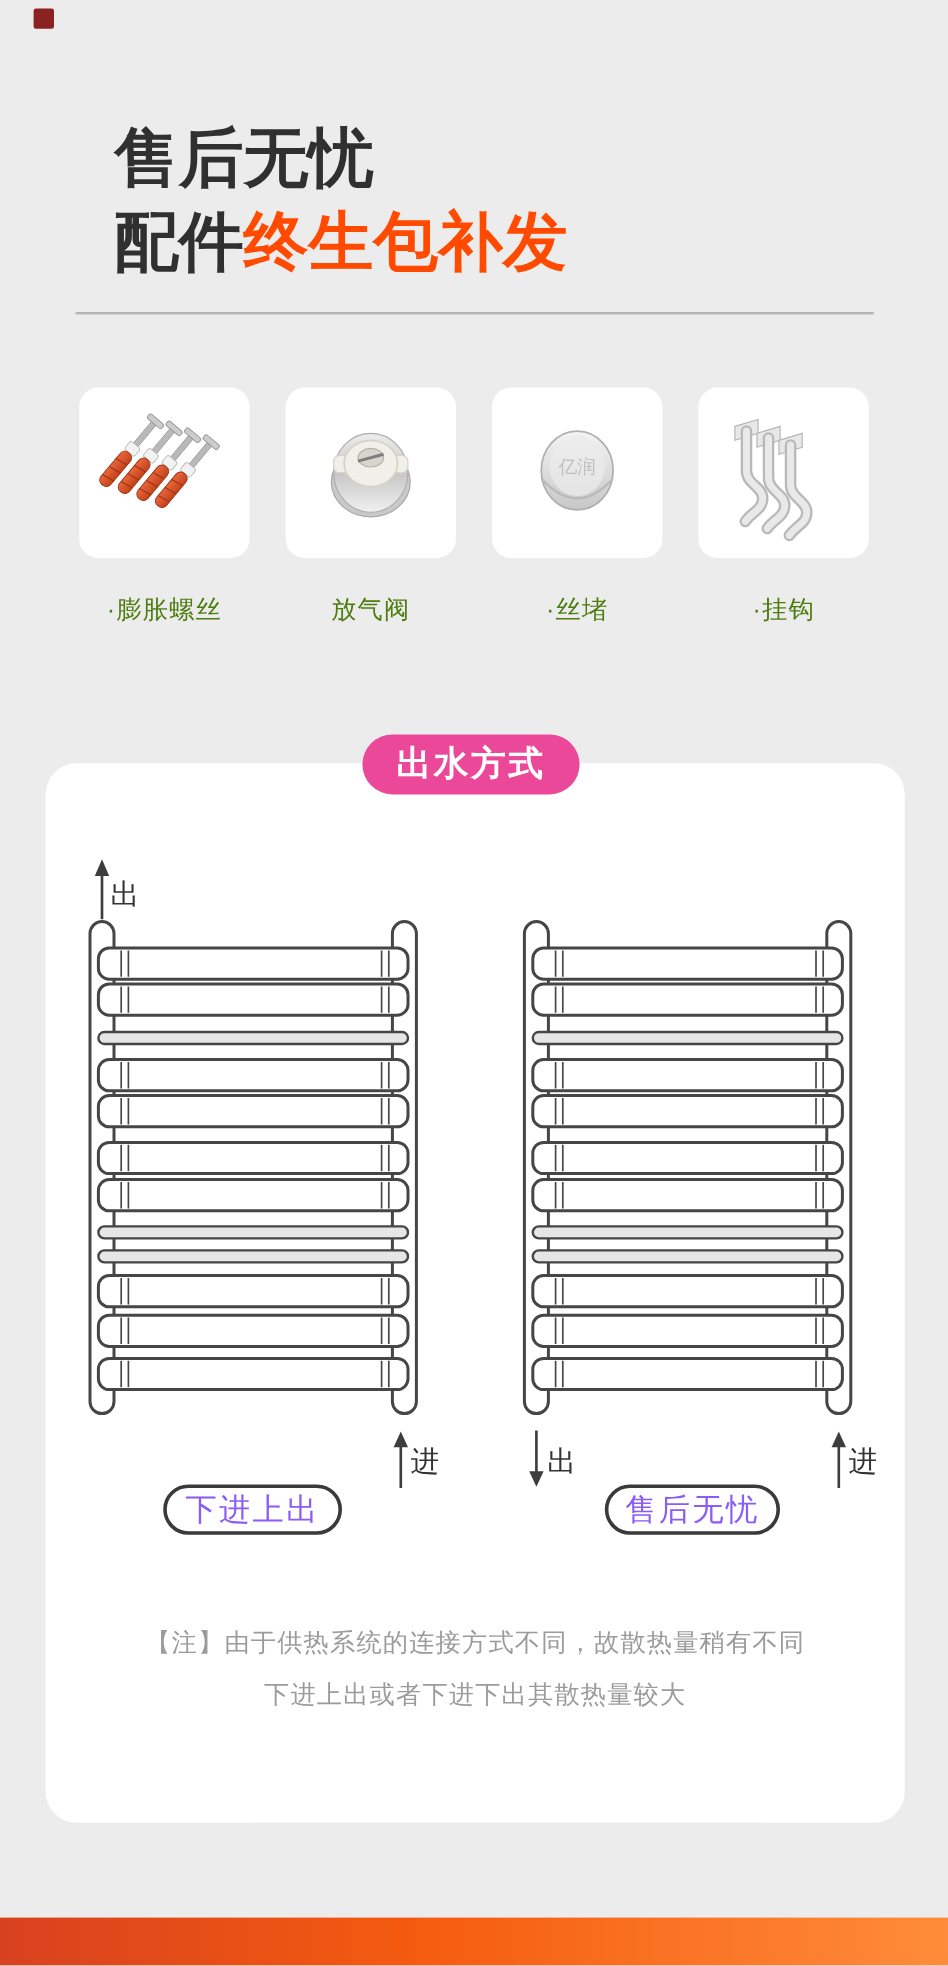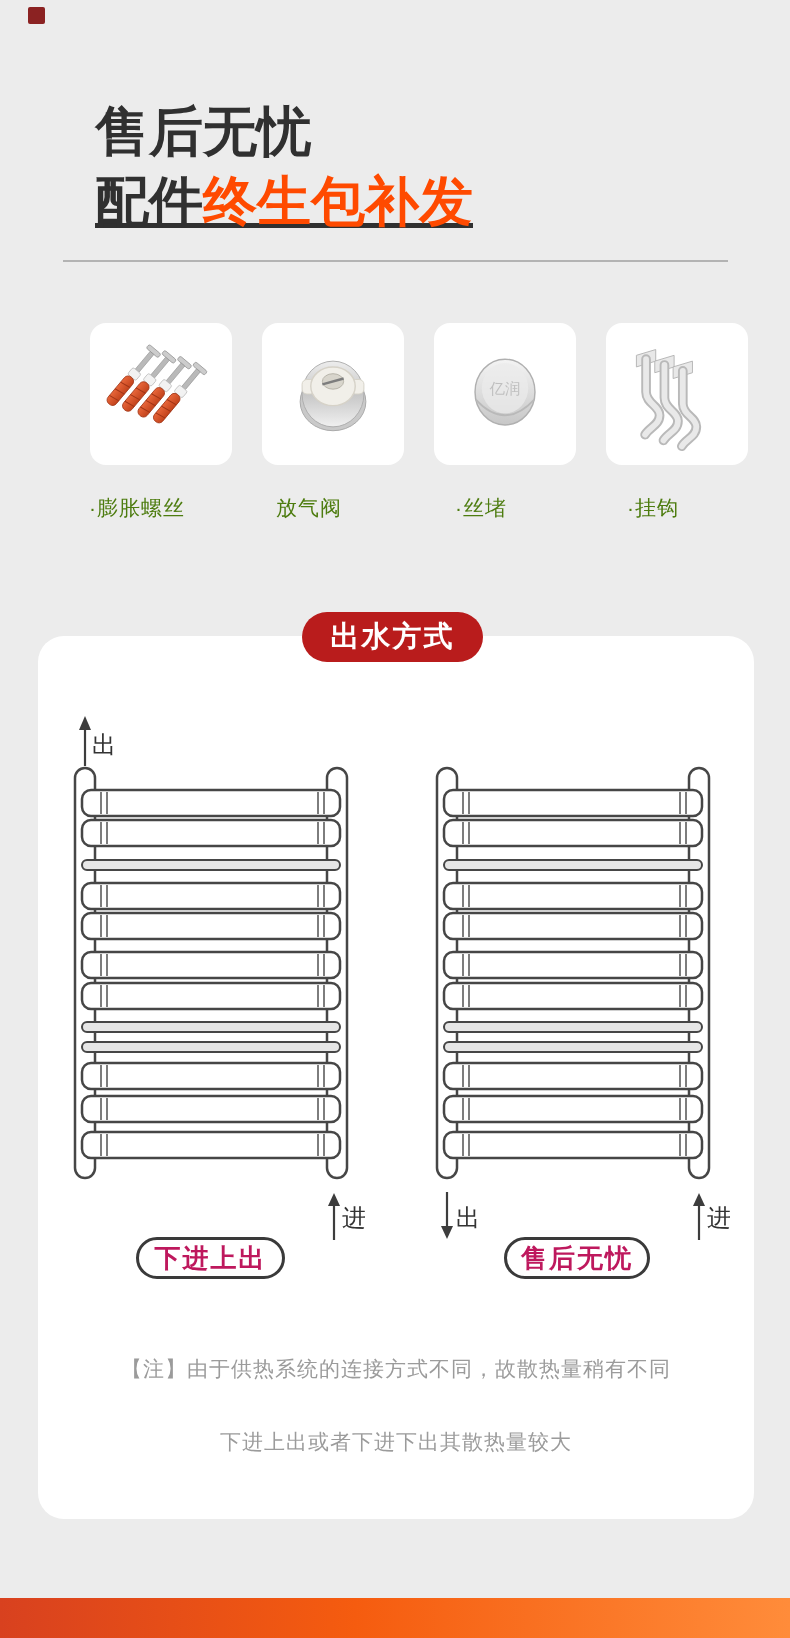--- a/index.html
+++ b/index.html
@@ -12,57 +12,57 @@
     overflow:hidden;
   }
   .abs { position:absolute; }
 
   
   .brand-marker { left:28px; top:7px; width:17px; height:17px; background:#8b2222; border-radius:2px; }
 
   
   .h-line { left:62px; font-size:54px; font-weight:800; color:#303030; letter-spacing:0; white-space:nowrap;margin-left:33px; }
   .h-line1 { top:96px; }
-  .h-line2 { top:166px;text-decoration:underline; }
+  .h-line2 { top:166px; }
   .h-orange { color:#ff4a00; }
 
   .divider { left:63px; top:260px; width:665px; height:2px; background:#b3b3b3; }
 
   
-  .parts-row { left:66px; top:323px; width:658px; height:142px; display:flex; justify-content:space-between;margin-left:24px; }
+  .parts-row { left:66px; top:323px; width:658px; height:142px; display:flex; justify-content:space-between; }
   .part-card { width:142px; height:142px; background:#ffffff; border-radius:16px; display:flex; align-items:center; justify-content:center; }
   .part-label { top:494px; width:142px; text-align:center; font-size:21px; color:#4d7c0f; letter-spacing:1px; white-space:nowrap; }
   .pl0 { left:66px; } .pl1 { left:238px; } .pl2 { left:410px; } .pl3 { left:582px; }
 
   
   .section-badge {
     left:302px; top:612px; width:181px; height:50px; border-radius:25px;
-    background:#b91c1c; color:#ffffff; z-index:3;
+    background:#ec4899; color:#ffffff; z-index:3;
     display:flex; align-items:center; justify-content:center;
     font-size:29px; font-weight:700; letter-spacing:2px;
   }
 
   
   .panel { left:38px; top:636px; width:716px; height:883px; background:#ffffff; border-radius:26px; z-index:1; }
 
   .diagram-svg { z-index:2; }
 
   .dir-label { z-index:2; font-size:24px; color:#333333; font-weight:500; }
 
   .caption-pill {
     z-index:2; top:1237px; height:42px; border:3px solid #3a3a3a; border-radius:23px;
     display:flex; align-items:center; justify-content:center;
-    font-size:26px; font-weight:700; color:#be185d; letter-spacing:2px; background:#ffffff;
+    font-size:26px; font-weight:400; color:#8b5cf6; letter-spacing:2px; background:#ffffff;
   }
   .caption-left { left:136px; width:149px; }
   .caption-right { left:504px; width:146px; }
 
   .note-line { left:38px; width:716px; text-align:center; font-size:21px; color:#9b9b9b; z-index:2; letter-spacing:1px; }
   .note-line1 { top:1355px; }
-  .note-line2 { top:1428px; }
+  .note-line2 { top:1398px; }
 
   
   .footer-bar { left:0; top:1598px; width:790px; height:40px;
     background:linear-gradient(90deg,#d8411f 0%,#f55c0f 45%,#ff8c3a 100%); }
 </style>
 </head>
 <body>
 
 <div class="abs brand-marker"></div>
 

